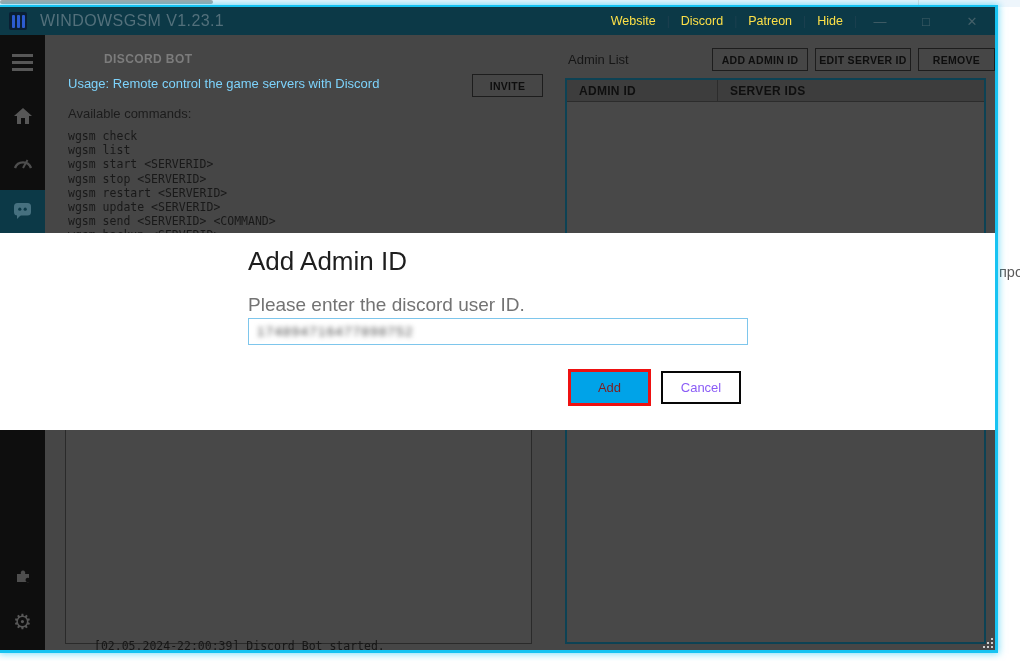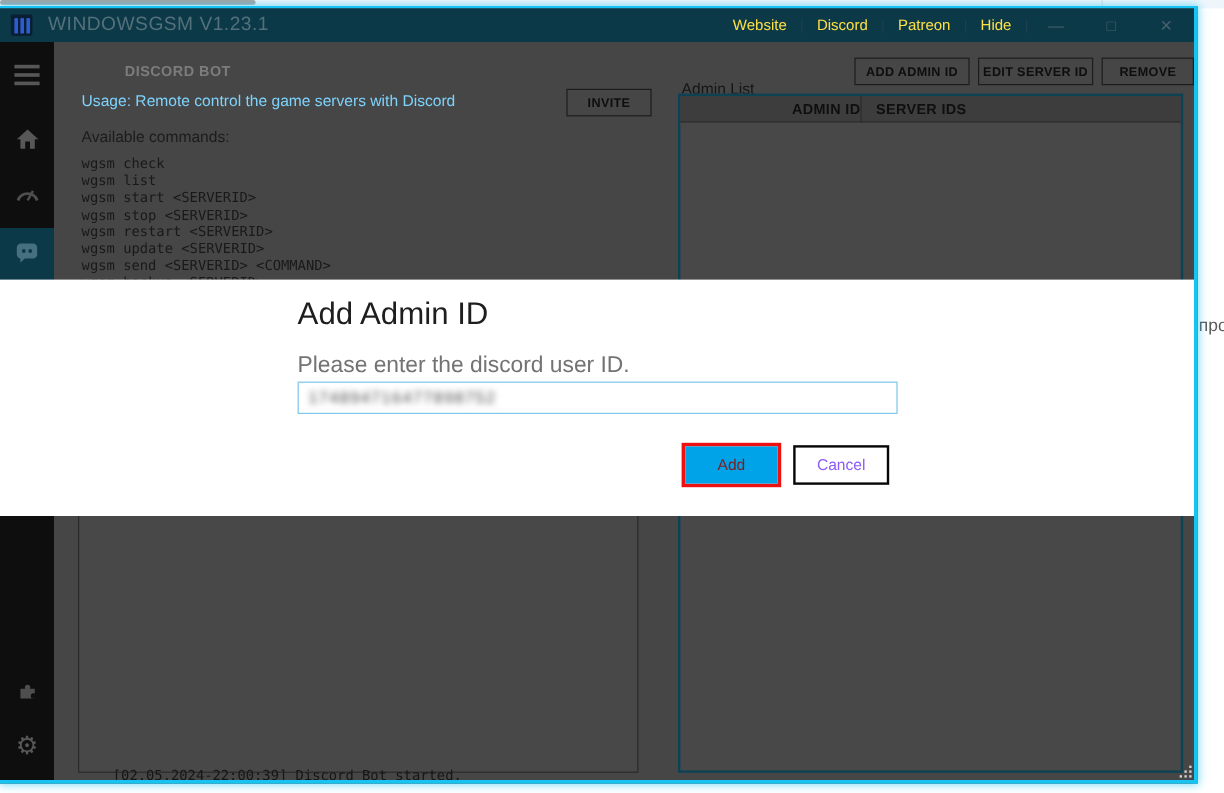--- a/index.html
+++ b/index.html
@@ -55,30 +55,30 @@
   .invite-btn { left:427px; top:39px; width:71px; }
   .avail-label { position:absolute; left:23px; top:71px; font-size:13px; color:#1c1c1c; }
   .cmd-list { position:absolute; left:23px; top:94px; font-family:"DejaVu Sans Mono", monospace;
               font-size:11.5px; line-height:14.2px; color:#191919; white-space:pre; }
 
   .log-box { position:absolute; left:20px; top:205px; width:467px; height:404px;
              border:1px solid #2a2a2a; background:#484848; }
   .log-lines { position:absolute; left:28px; top:398px; font-family:"DejaVu Sans Mono", monospace;
                font-size:11.5px; line-height:14.2px; color:#161616; white-space:pre; }
 
-  .admin-label { position:absolute; left:523px; top:31px; font-size:13px; color:#161616; }
+  .admin-label { position:absolute; left:523px; top:17px; font-size:13px; color:#161616; }
   .btn-add-admin  { left:667px; top:13px; width:96px; }
   .btn-edit-server{ left:770px; top:13px; width:96px; }
   .btn-remove     { left:873px; top:13px; width:77px; }
 
   .admin-table { position:absolute; left:520px; top:43px; width:421px; height:566px;
                  border:2px solid #0d4254; background:#484848; }
   .table-head { height:22px; background:#3d3d3d; border-bottom:1px solid #2c2c2c; display:flex; align-items:center; }
   .th { font-size:12px; font-weight:bold; color:#0f0f0f; letter-spacing:.3px; }
-  .th-admin { width:150px; padding-left:12px;text-align:right; }
+  .th-admin { width:150px; padding-left:12px; }
   .th-divider { width:1px; height:22px; background:#2c2c2c; }
   .th-server { padding-left:12px; }
 
   .resize-grip { position:absolute; right:2px; bottom:2px; width:12px; height:12px; }
   .resize-grip b { position:absolute; width:2px; height:2px; background:#cfcfcf; }
 
   
   .modal { position:absolute; left:0; top:226px; width:995px; height:197px; background:#ffffff; z-index:10; }
   .modal-title { position:absolute; left:248px; top:13px; font-size:26px; color:#1e1e1e; }
   .modal-prompt { position:absolute; left:248px; top:61px; font-size:19px; color:#737373; }

